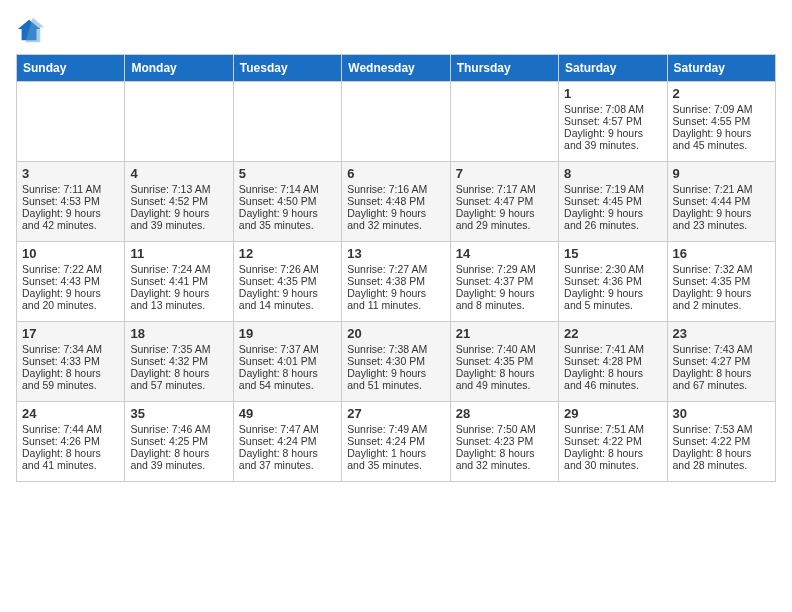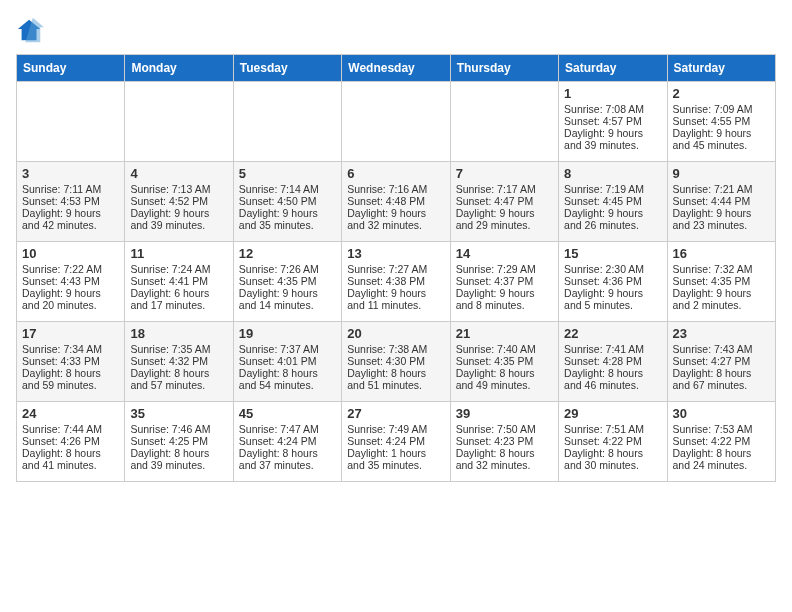--- a/index.html
+++ b/index.html
@@ -178,21 +178,21 @@
         <td>
           <span class="day-number">10</span>
           <div>Sunrise: 7:22 AM</div>
           <div>Sunset: 4:43 PM</div>
           <div>Daylight: 9 hours and 20 minutes.</div>
         </td>
         <td>
           <span class="day-number">11</span>
           <div>Sunrise: 7:24 AM</div>
           <div>Sunset: 4:41 PM</div>
-          <div>Daylight: 6 hours and 17 minutes.</div>
+          <div>Daylight: 9 hours and 13 minutes.</div>
         </td>
         <td>
           <span class="day-number">12</span>
           <div>Sunrise: 7:26 AM</div>
           <div>Sunset: 4:35 PM</div>
           <div>Daylight: 9 hours and 14 minutes.</div>
         </td>
         <td>
           <span class="day-number">13</span>
           <div>Sunrise: 7:27 AM</div>
@@ -234,21 +234,21 @@
         <td>
           <span class="day-number">19</span>
           <div>Sunrise: 7:37 AM</div>
           <div>Sunset: 4:01 PM</div>
           <div>Daylight: 8 hours and 54 minutes.</div>
         </td>
         <td>
           <span class="day-number">20</span>
           <div>Sunrise: 7:38 AM</div>
           <div>Sunset: 4:30 PM</div>
-          <div>Daylight: 8 hours and 51 minutes.</div>
+          <div>Daylight: 9 hours and 51 minutes.</div>
         </td>
         <td>
           <span class="day-number">21</span>
           <div>Sunrise: 7:40 AM</div>
           <div>Sunset: 4:35 PM</div>
           <div>Daylight: 8 hours and 49 minutes.</div>
         </td>
         <td>
           <span class="day-number">22</span>
           <div>Sunrise: 7:41 AM</div>
@@ -269,44 +269,44 @@
           <div>Sunset: 4:26 PM</div>
           <div>Daylight: 8 hours and 41 minutes.</div>
         </td>
         <td>
           <span class="day-number">35</span>
           <div>Sunrise: 7:46 AM</div>
           <div>Sunset: 4:25 PM</div>
           <div>Daylight: 8 hours and 39 minutes.</div>
         </td>
         <td>
-          <span class="day-number">45</span>
+          <span class="day-number">49</span>
           <div>Sunrise: 7:47 AM</div>
           <div>Sunset: 4:24 PM</div>
           <div>Daylight: 8 hours and 37 minutes.</div>
         </td>
         <td>
           <span class="day-number">27</span>
           <div>Sunrise: 7:49 AM</div>
           <div>Sunset: 4:24 PM</div>
           <div>Daylight: 1 hours and 35 minutes.</div>
         </td>
         <td>
-          <span class="day-number">39</span>
+          <span class="day-number">28</span>
           <div>Sunrise: 7:50 AM</div>
           <div>Sunset: 4:23 PM</div>
           <div>Daylight: 8 hours and 32 minutes.</div>
         </td>
         <td>
           <span class="day-number">29</span>
           <div>Sunrise: 7:51 AM</div>
           <div>Sunset: 4:22 PM</div>
           <div>Daylight: 8 hours and 30 minutes.</div>
         </td>
         <td>
           <span class="day-number">30</span>
           <div>Sunrise: 7:53 AM</div>
           <div>Sunset: 4:22 PM</div>
-          <div>Daylight: 8 hours and 24 minutes.</div>
+          <div>Daylight: 8 hours and 28 minutes.</div>
         </td>
       </tr>
     </tbody>
 </table>
 
 </body></html>

